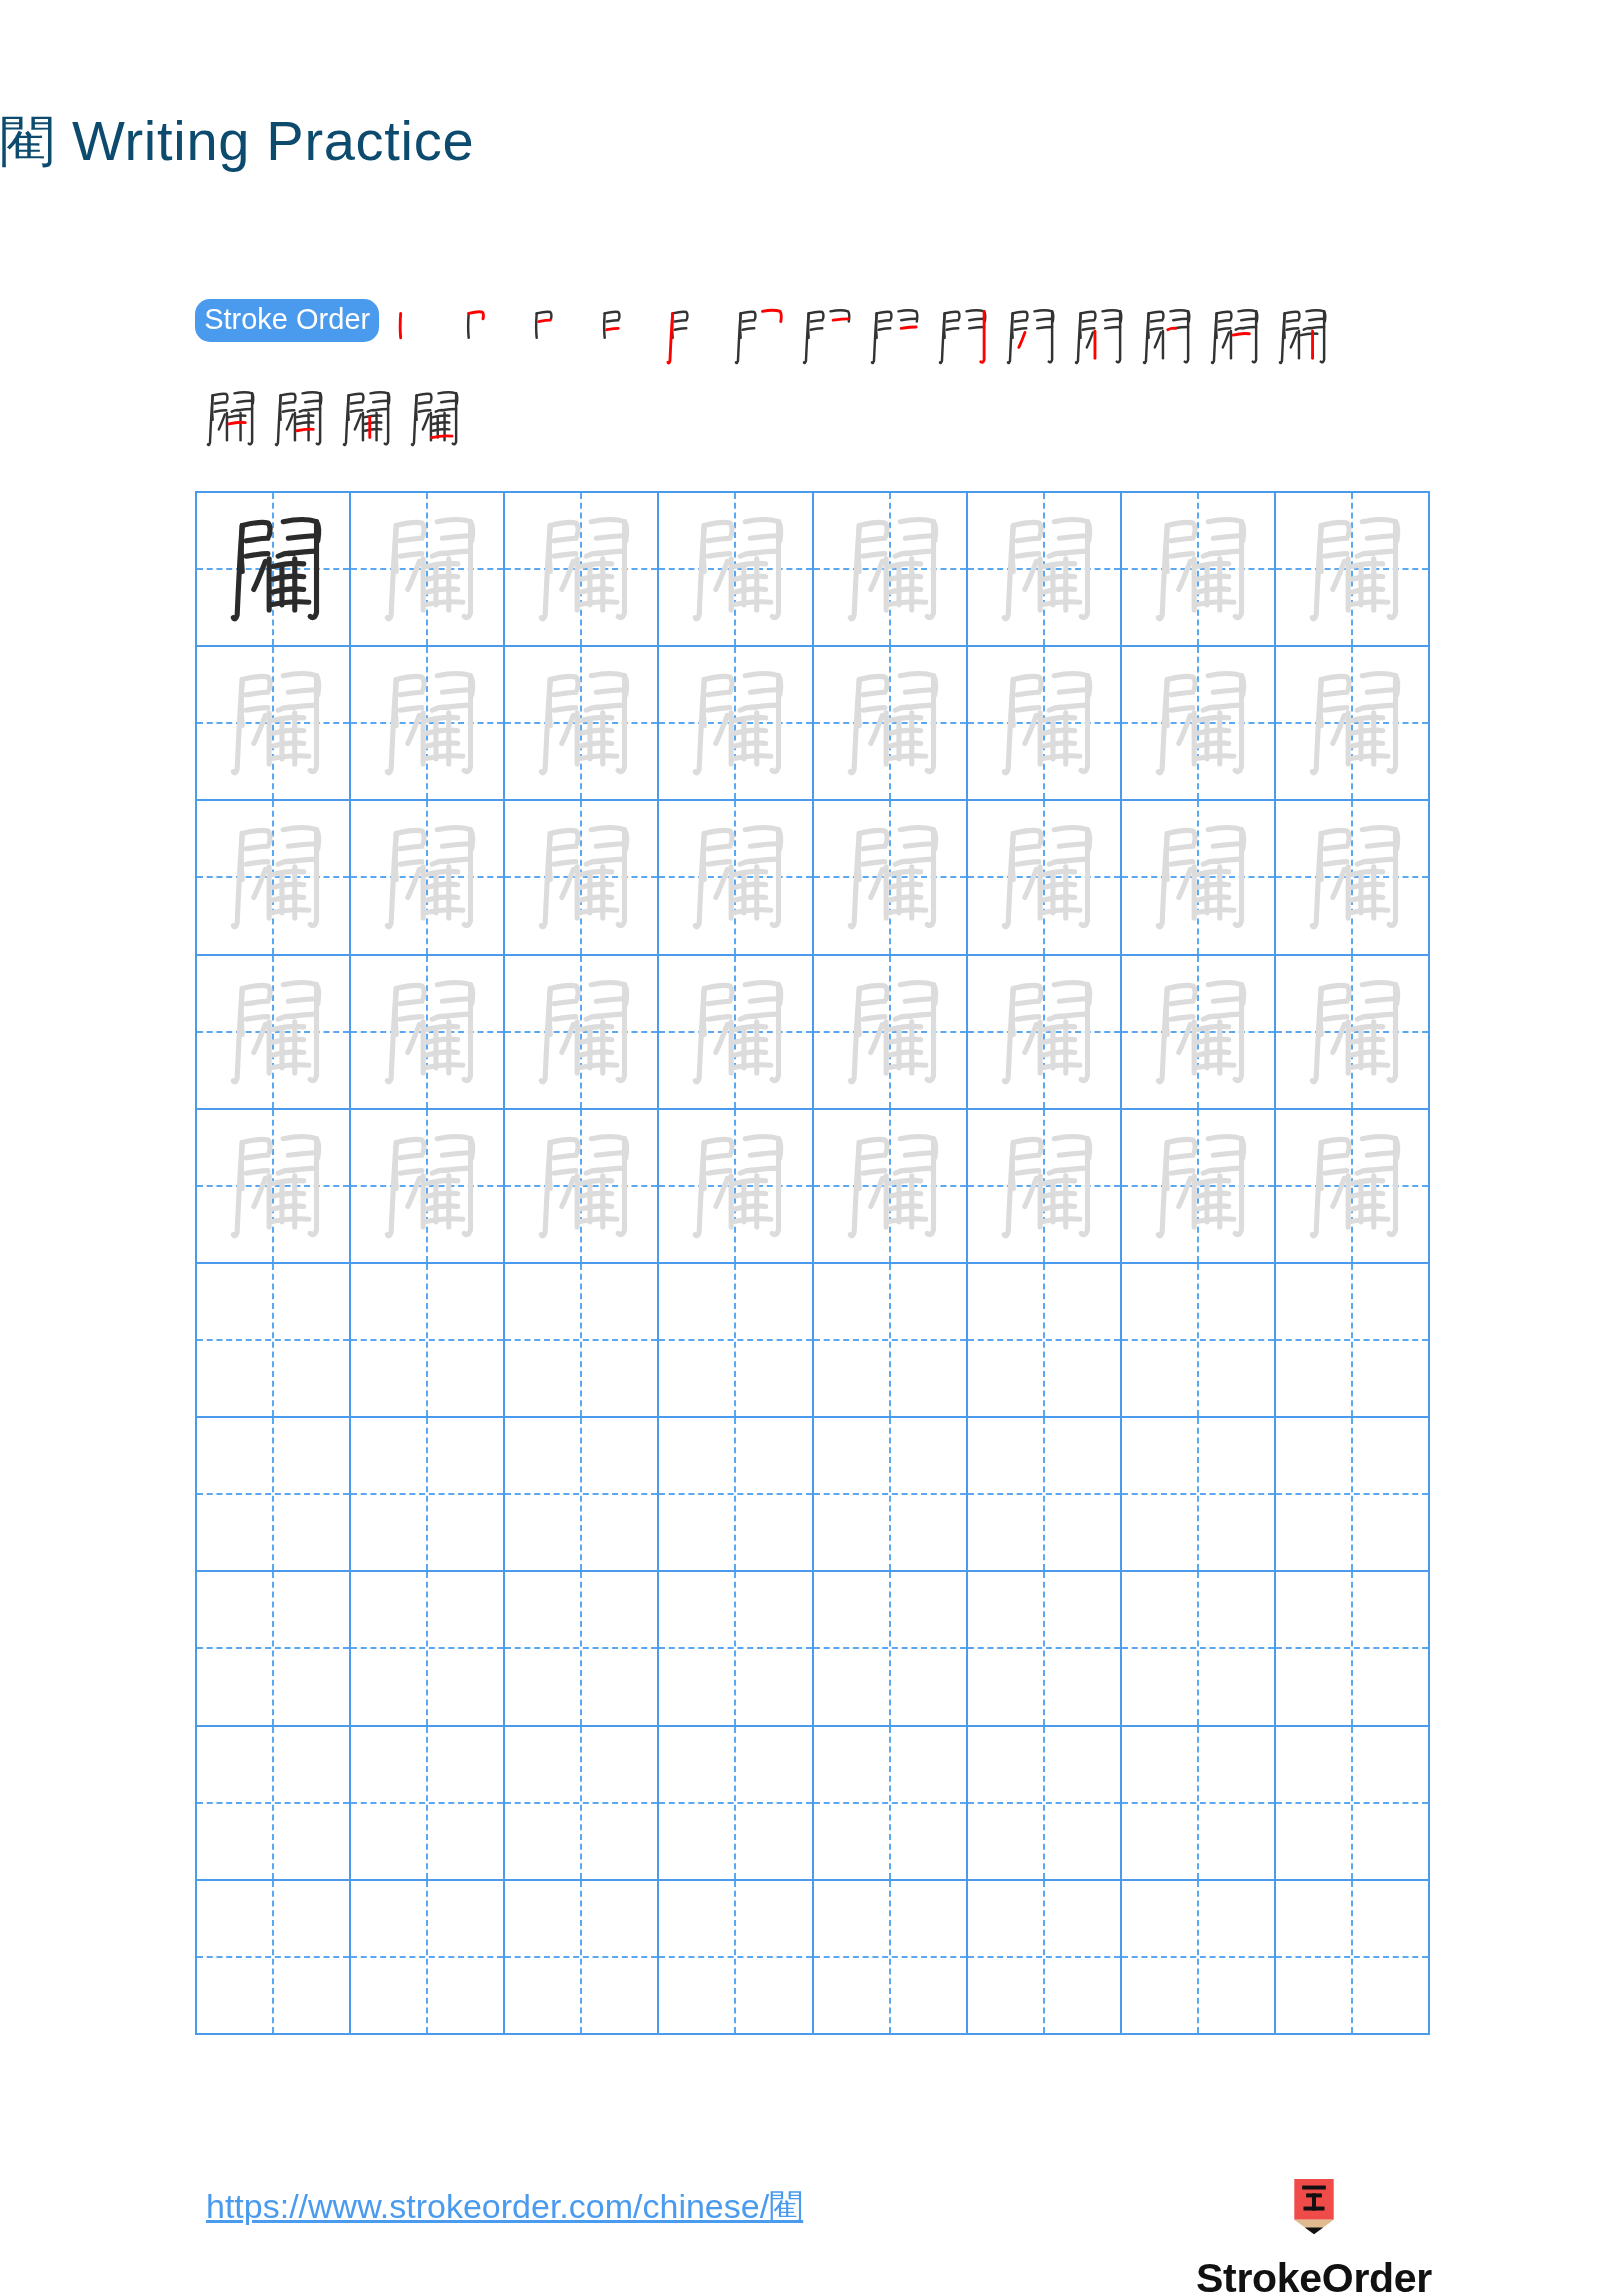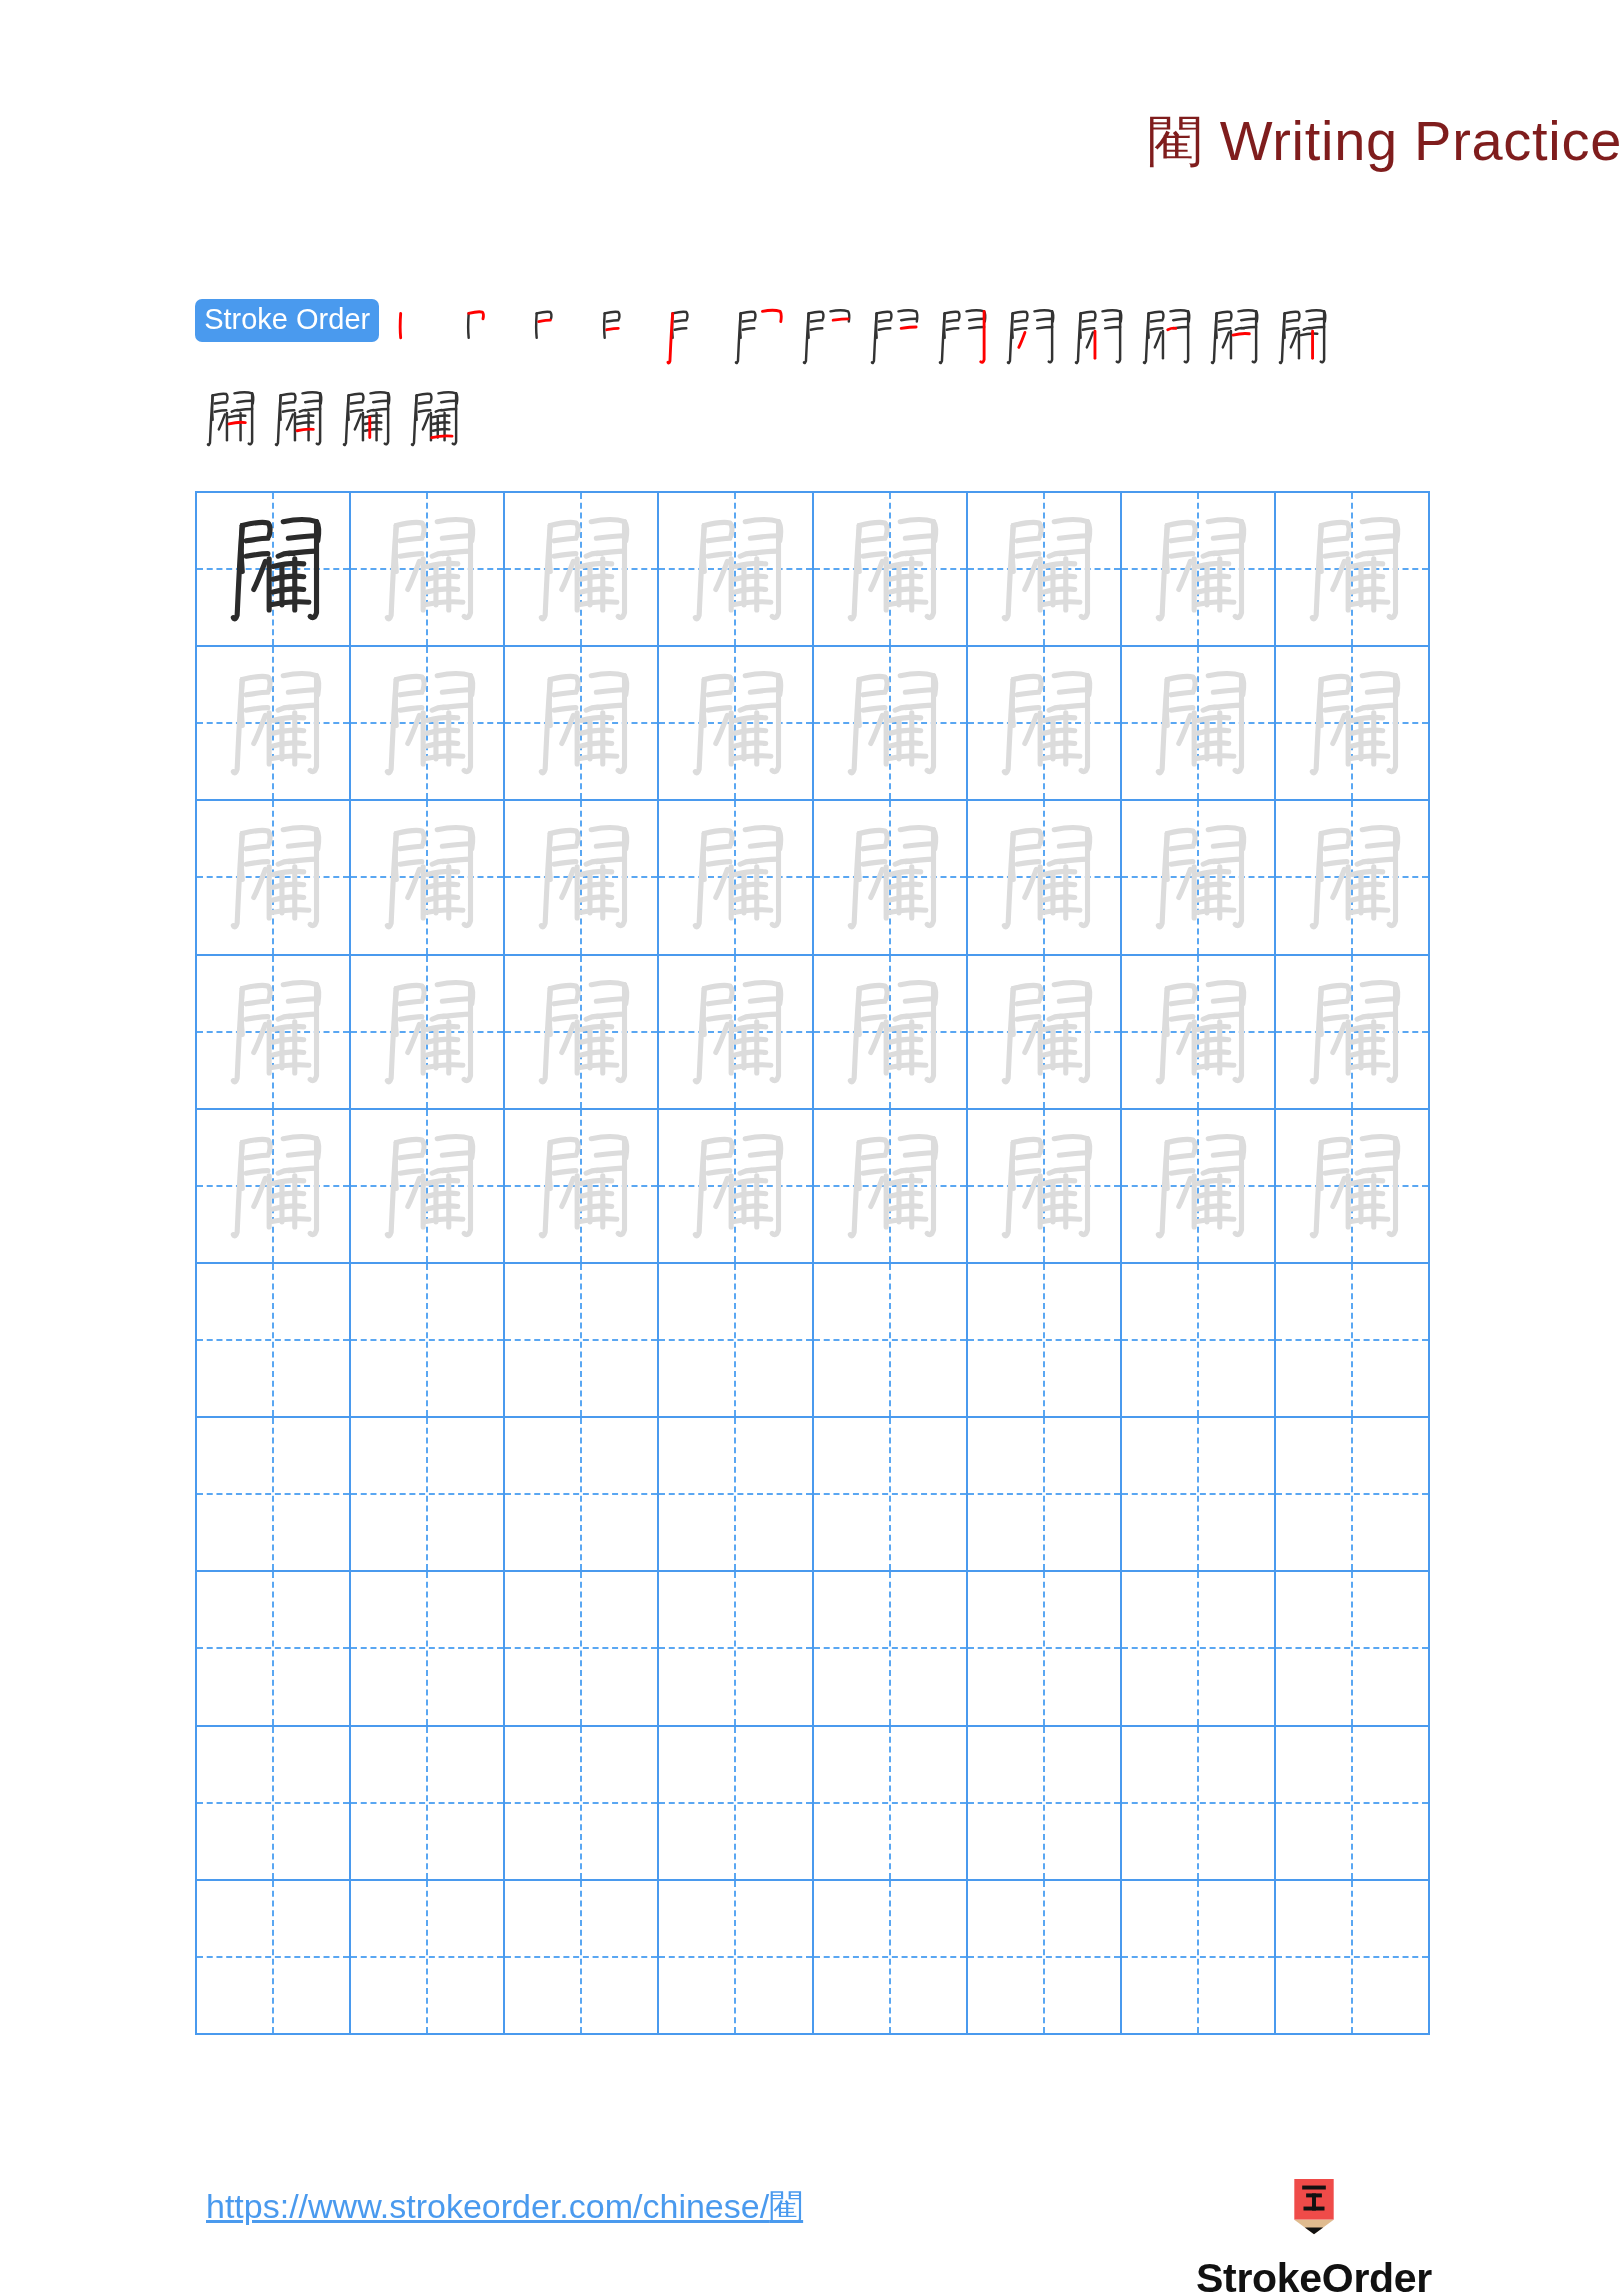--- a/index.html
+++ b/index.html
@@ -18,24 +18,24 @@
     height: 2295px;
     background: #ffffff;
   }
 
   
   .title {
     position: absolute;
     top: 105px;
     left: 0;
     width: 1622px;
-    text-align: right;
+    text-align: left;
     font-size: 56px;
     font-weight: 400;
-    color: #7f1d1d;
+    color: #0c4a6e;
     letter-spacing: 0.7px;
     white-space: nowrap;
   }
   .title .han {
     font-family: "DejaVu Sans", "Liberation Sans", sans-serif;
     font-size: 55px;
   }
 
   
   .stroke-section {
@@ -54,21 +54,21 @@
   .stroke-row.second { margin-top: 2.6px; }
 
   .so-badge {
     display: inline-flex;
     align-items: center;
     justify-content: center;
     background: #4a9aee;
     color: #ffffff;
     font-size: 29px;
     font-weight: 400;
-    border-radius: 7px;
+    border-radius: 15px;
     padding: 3.9px 9.2px 6.5px 9.2px;
     height: 43px;
     white-space: nowrap;
     flex: 0 0 auto;
     margin-right: 3.9px;
     margin-top: 1.3px;
   }
 
   .stroke-glyph {
     flex: 0 0 auto;

